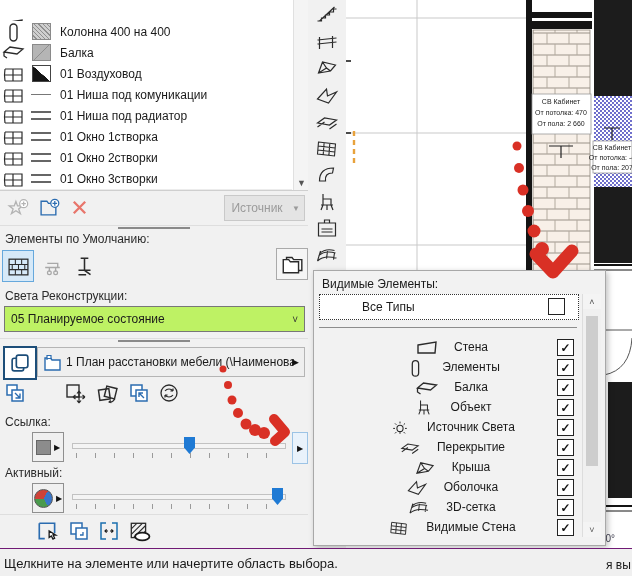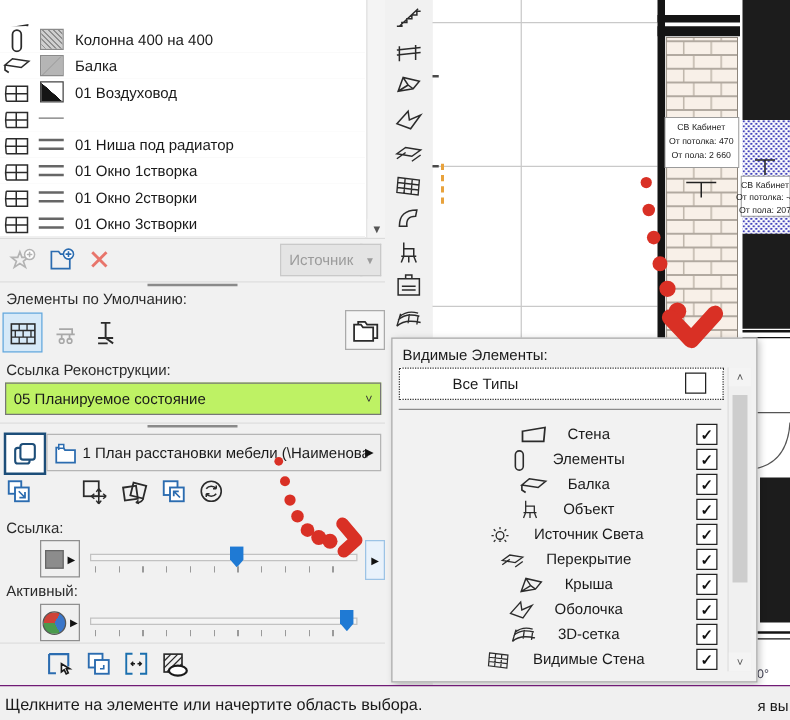--- a/index.html
+++ b/index.html
@@ -290,20 +290,21 @@
         </div>
       <div class="fav-row" style="top:84px">
           <span class="fav-ic">
             <svg class="ic" width="22" height="21" viewBox="0 0 22 21">
               <use href="#s-window"></use>
             </svg>
           </span>
           <span class="fav-sw">
             <span class="swatch" data-swatch="thin"></span>
           </span>
+          <span class="fav-label">01 Ниша под комуникации</span>
         </div>
       <div class="fav-row" style="top:105px">
           <span class="fav-ic">
             <svg class="ic" width="22" height="21" viewBox="0 0 22 21">
               <use href="#s-window"></use>
             </svg>
           </span>
           <span class="fav-sw">
             <span class="swatch" data-swatch="double"></span>
           </span>
@@ -387,21 +388,21 @@
         <svg class="ic" width="23" height="23" viewBox="0 0 19 21">
           <use href="#s-profile"></use>
         </svg>
       </div>
     <div class="iconbtn boxed" style="left:276px;top:248px">
         <svg class="ic" width="24" height="24" viewBox="0 0 22 22">
           <use href="#s-folders"></use>
         </svg>
       </div>
 
-    <div class="pal-label" style="top:289px">Ссылка Реконструкции:</div>
+    <div class="pal-label" style="top:289px">Света Реконструкции:</div>
     <div id="filter-select">
       <span class="val">05 Планируемое состояние</span>
       <span class="chev">˅</span>
     </div>
 
     <div class="sep" style="top:338px"></div>
     <div class="grip" style="top:340px"></div>
 
     <div id="ref-switch">
         <svg class="ic" width="22" height="22" viewBox="0 0 21 21">

